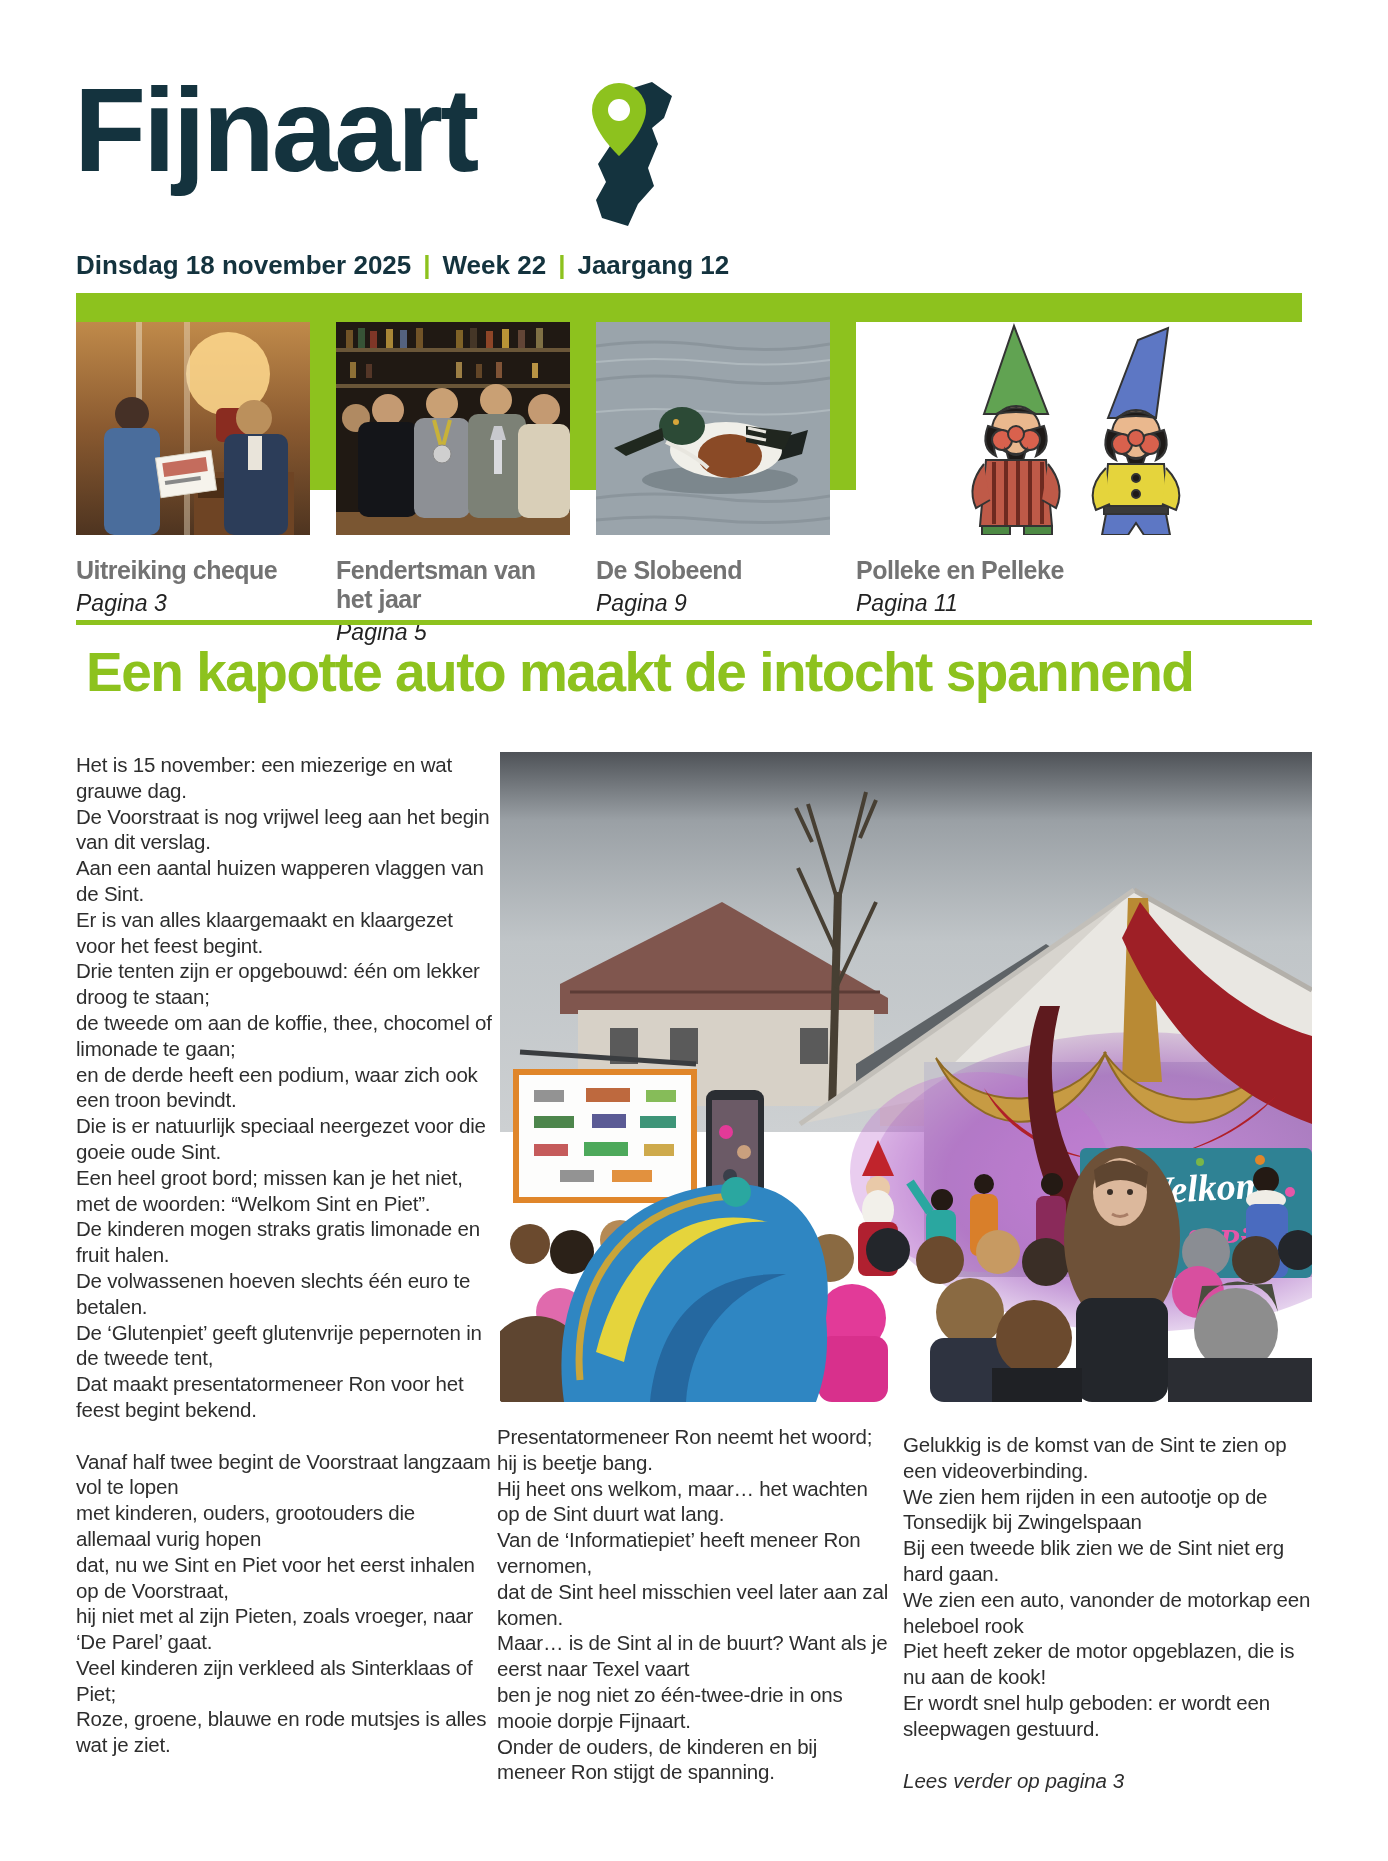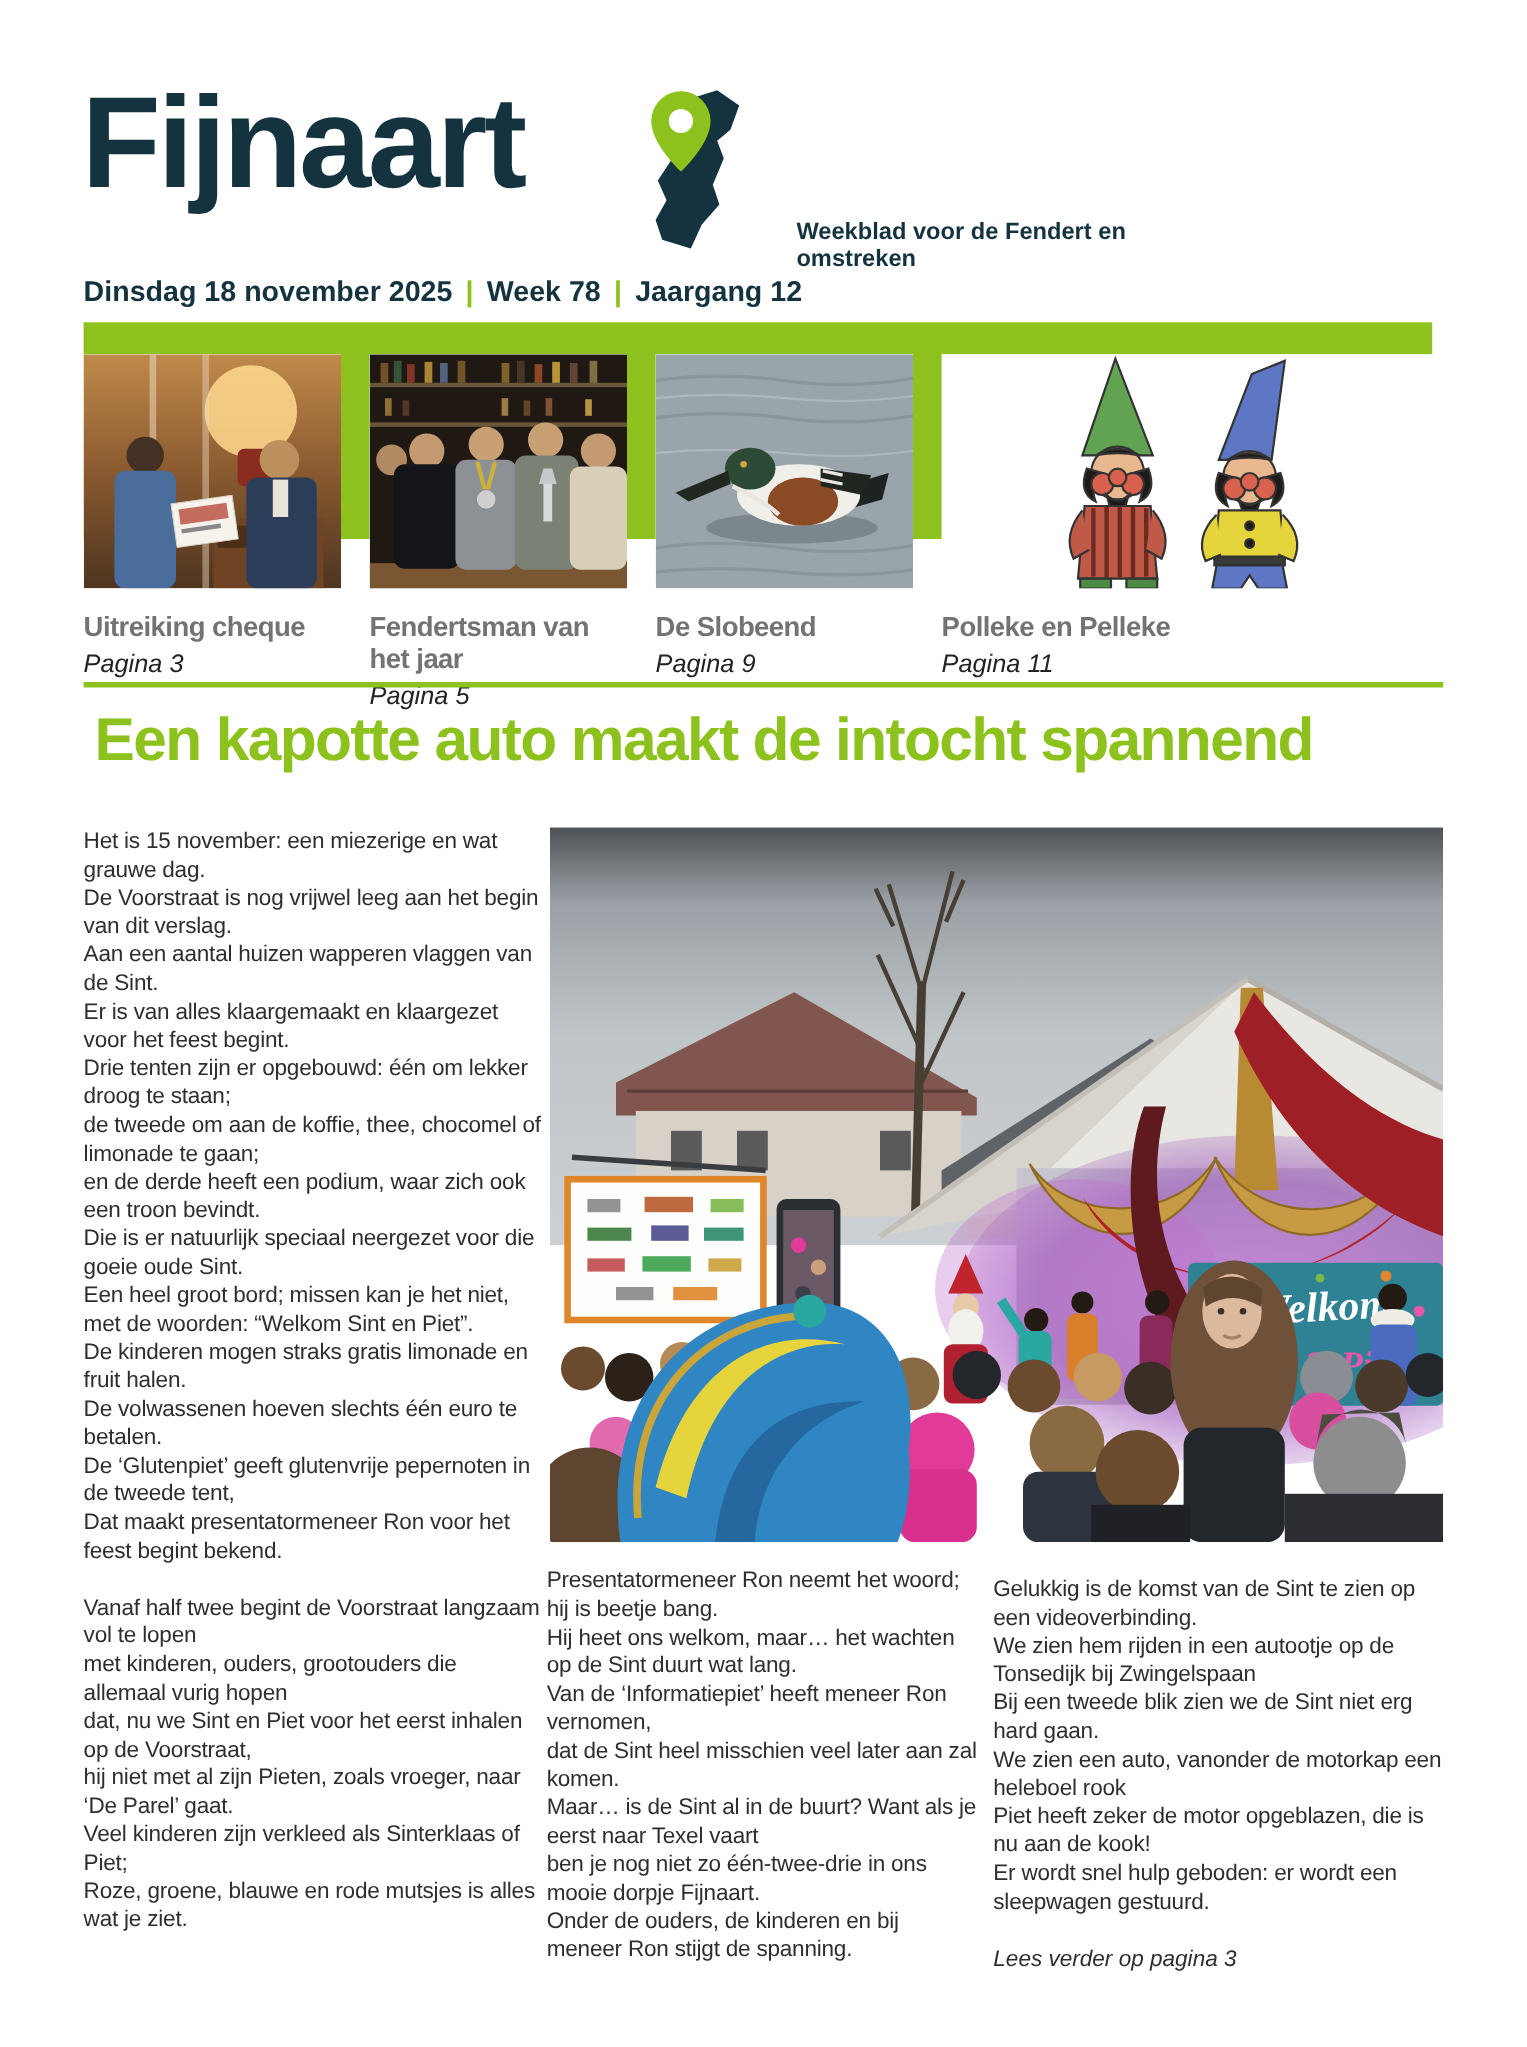--- a/index.html
+++ b/index.html
@@ -51,24 +51,23 @@
 <div class="page">
 
   <div class="brand-fijnaart">Fijnaart</div>
 
   <svg class="map-icon" width="170" height="150" viewBox="0 0 170 150">
     <path d="M80 12 L112 2 L132 16 L124 38 L112 48 L118 64 L108 88 L114 106 L98 124 L88 146 L62 138 L56 120 L66 102 L58 84 L70 66 L62 48 L72 28 Z" fill="#14333e"></path>
     <path d="M52 30 a27 27 0 1 1 54 0 c0 21 -27 46 -27 46 s-27 -25 -27 -46 Z" fill="#8dc21e"></path>
     <circle cx="79" cy="30" r="11" fill="#ffffff"></circle>
   </svg>
 
-  <div class="tagline">Weekblad voor de Fendert en omstreken</div>
 
   <div class="dateline">
-    <span>Dinsdag 18 november 2025</span><span class="sep">|</span><span>Week 78</span><span class="sep">|</span><span>Jaargang 12</span>
+    <span>Dinsdag 18 november 2025</span><span class="sep">|</span><span>Week 22</span><span class="sep">|</span><span>Jaargang 12</span>
   </div>
 
   <div class="strip">
     <div class="band"></div>
     <div class="photos">
 
       <div class="thumb">
         <svg viewBox="0 0 234 213" preserveAspectRatio="none">
           <defs>
             <linearGradient id="t1bg" x1="0" y1="0" x2="0" y2="1">

